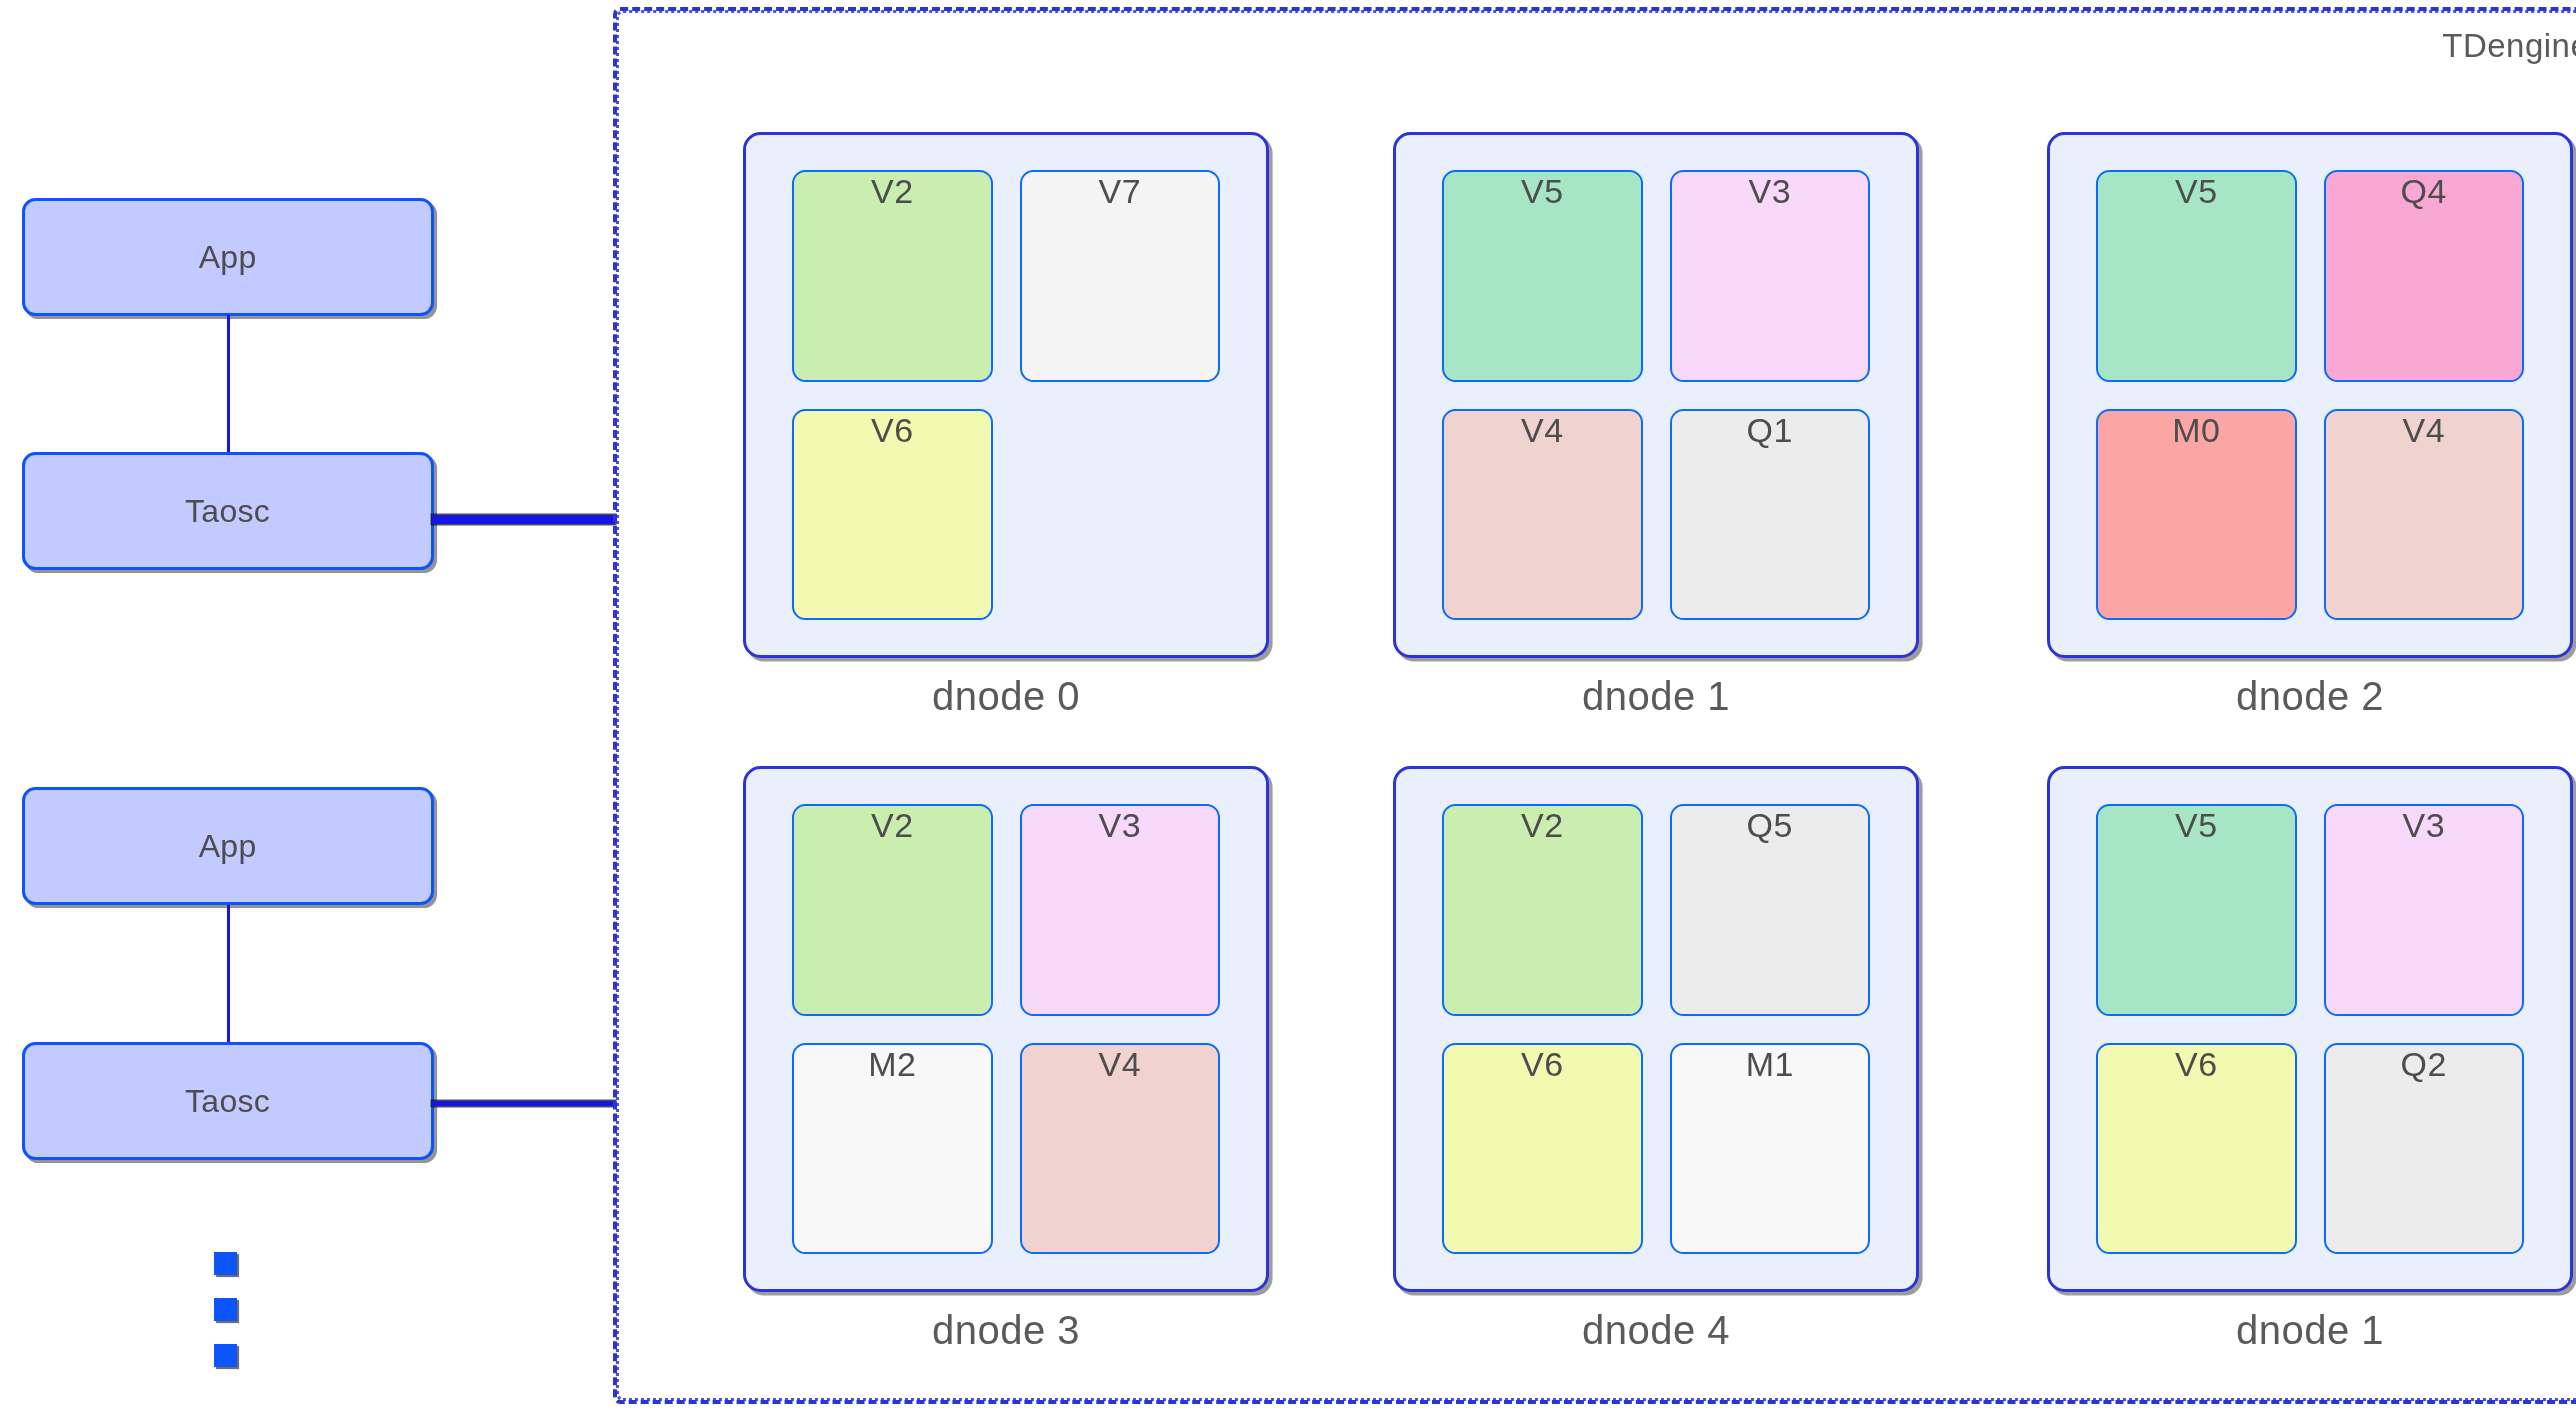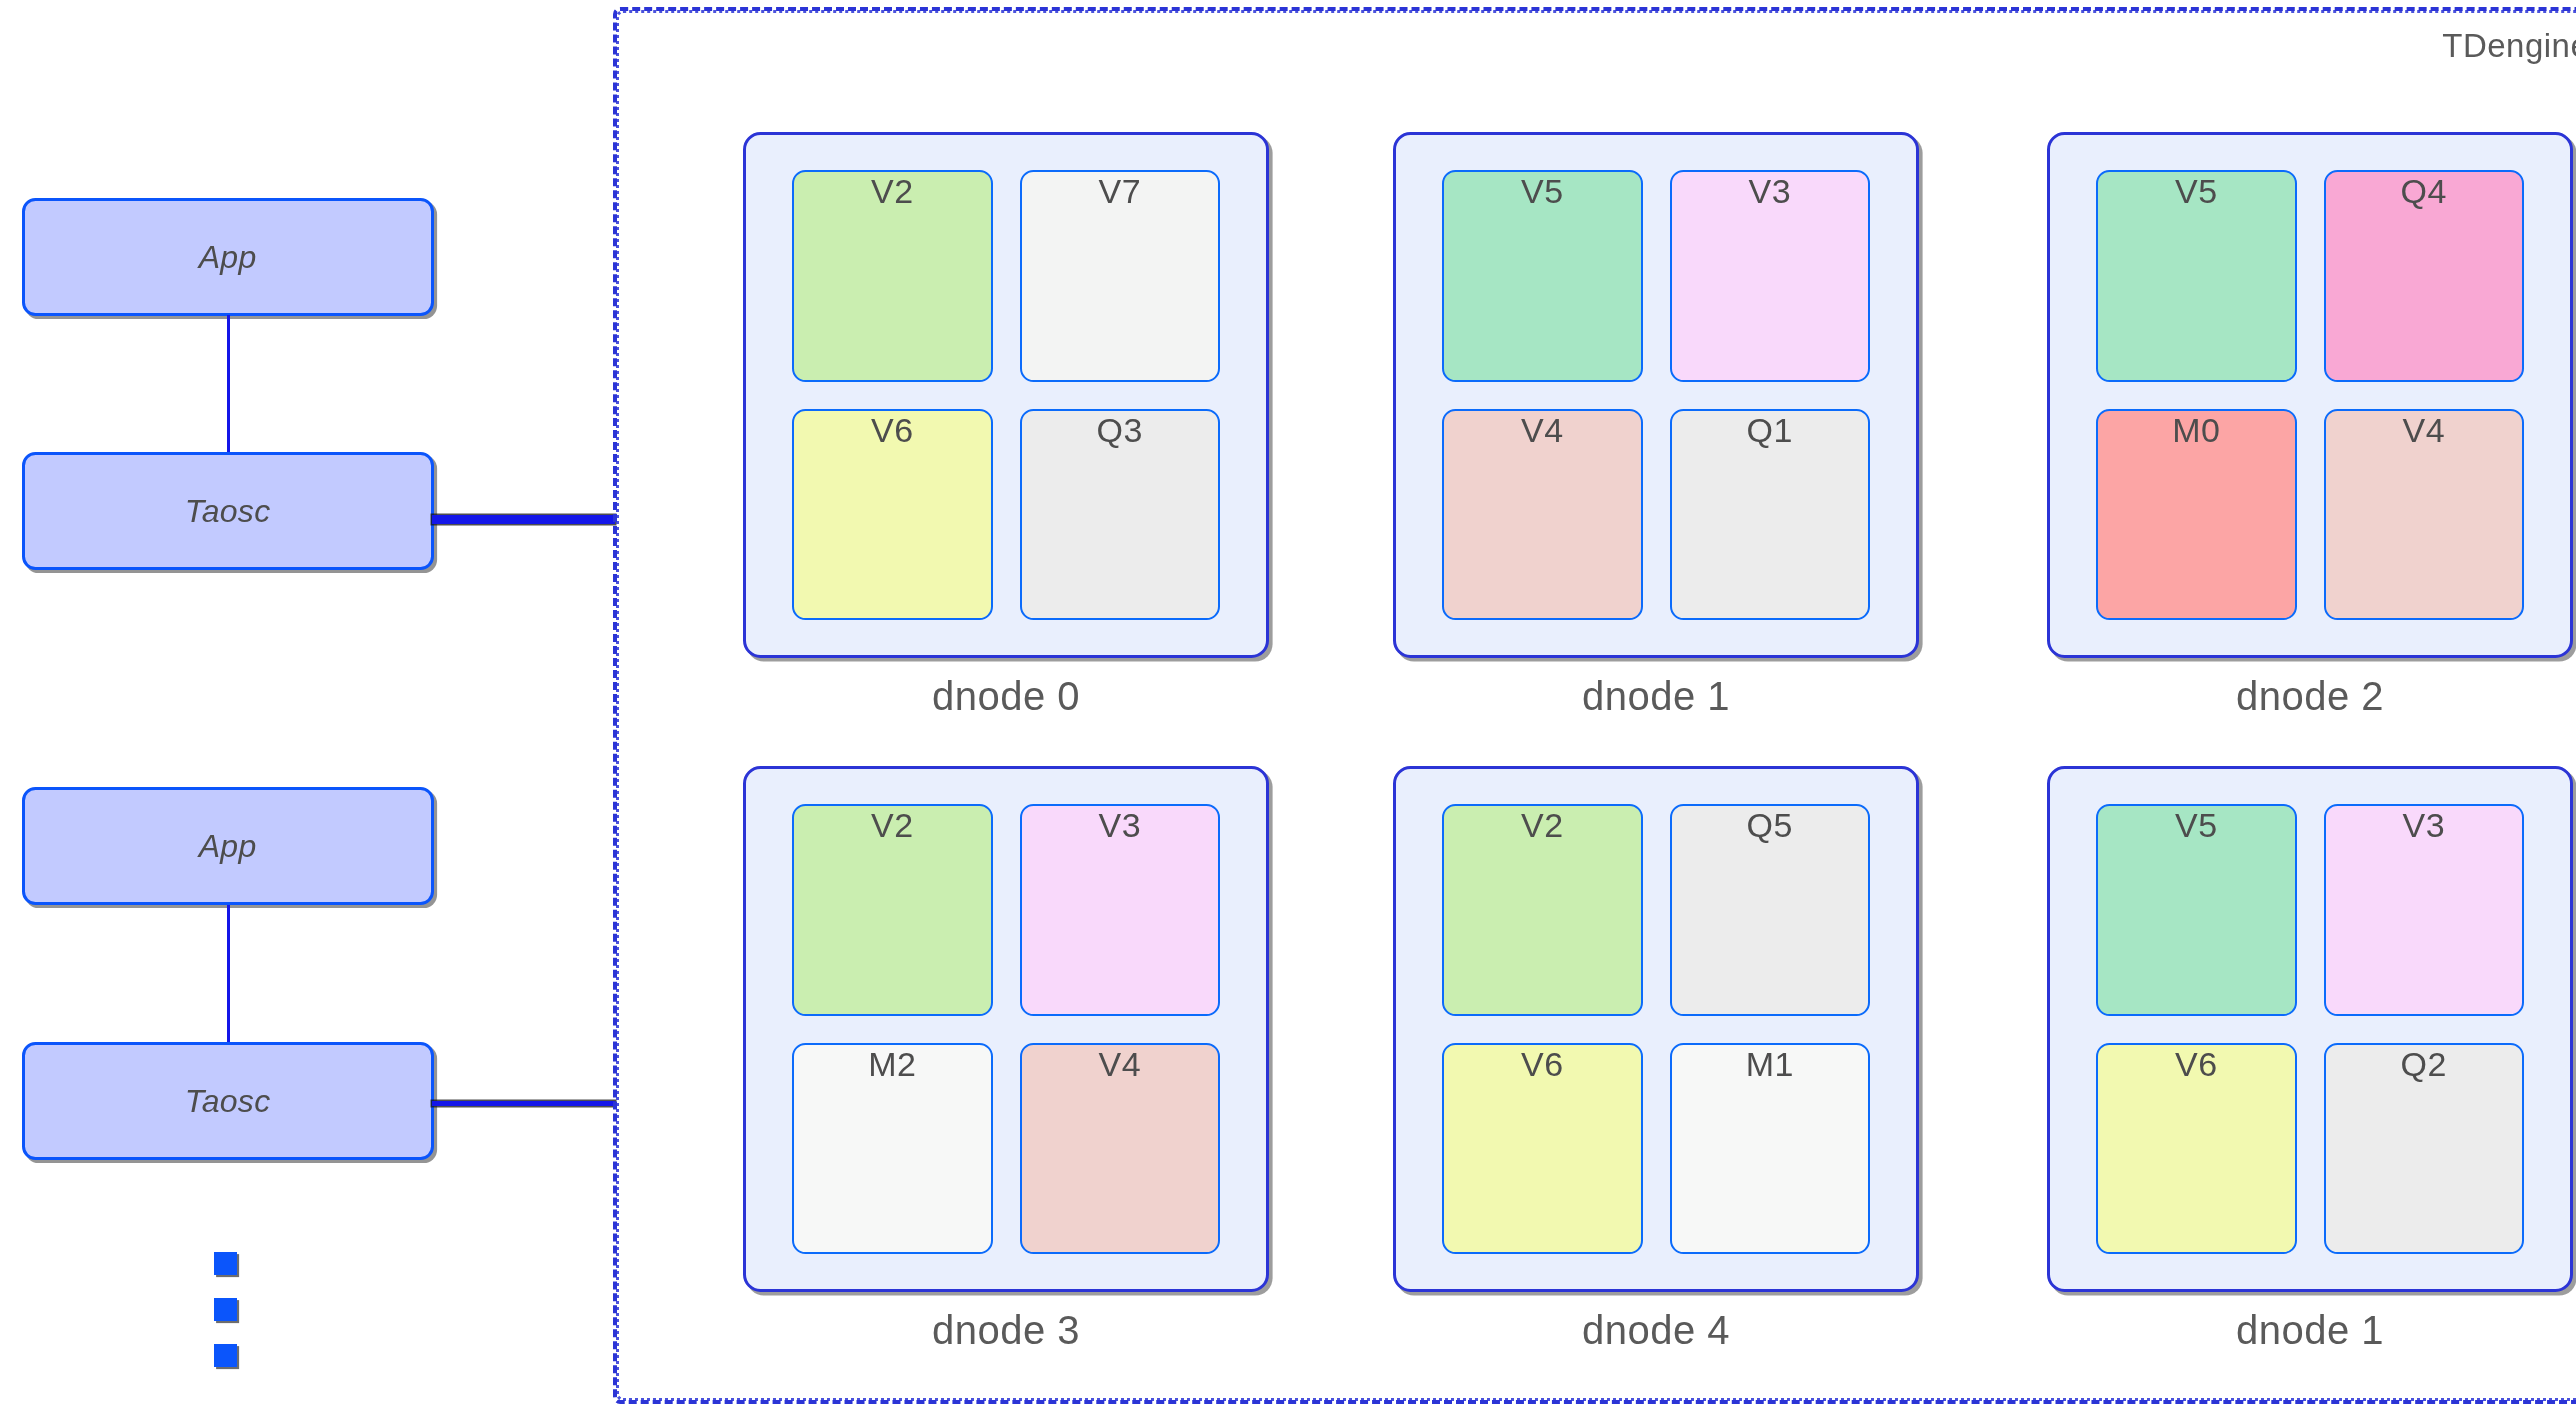--- a/index.html
+++ b/index.html
@@ -14,21 +14,20 @@
     position:absolute;
     background:#c2caff;
     border:3.1px solid #0b55fb;
     border-radius:13.4px;
     box-sizing:border-box;
     display:flex;align-items:center;justify-content:center;
     color:#4d4d4d;
     font-size:32px;
     letter-spacing:0.3px;
     box-shadow:3.1px 3.1px 0 rgba(60,60,60,.55);
-    font-style:italic;
   }
   .vlink{
     position:absolute;
     width:2.6px;
     background:#1416e8;
   }
   .hlink{
     position:absolute;
     background:#1416e8;
     box-shadow:0 0 0 1.5px rgba(20,20,20,.75);
@@ -142,23 +141,20 @@
   <div class="dnode">
     <div class="cell" style="background:#caeeb0;">
       <span>V2</span>
     </div>
     <div class="cell" style="background:#f3f4f3;">
       <span>V7</span>
     </div>
     <div class="cell" style="background:#f2f9b0;">
       <span>V6</span>
     </div>
-    <div class="cell" style="background:#ececec;">
-      <span>Q3</span>
-    </div>
   </div>
   <div class="dnode-label">dnode 0</div>
 </div>
 
 <div class="dnode-wrap" style="left:1393px;top:132px;width:526px;">
   <div class="dnode">
     <div class="cell" style="background:#a6e6c4;">
       <span>V5</span>
     </div>
     <div class="cell" style="background:#f9d9fb;">

